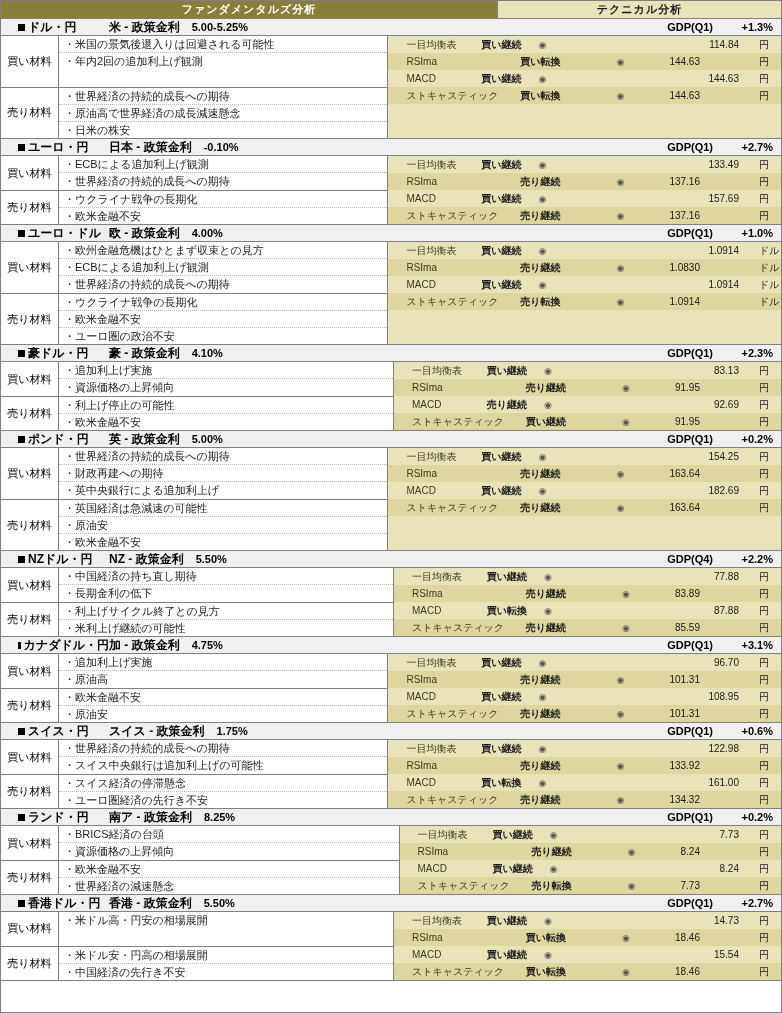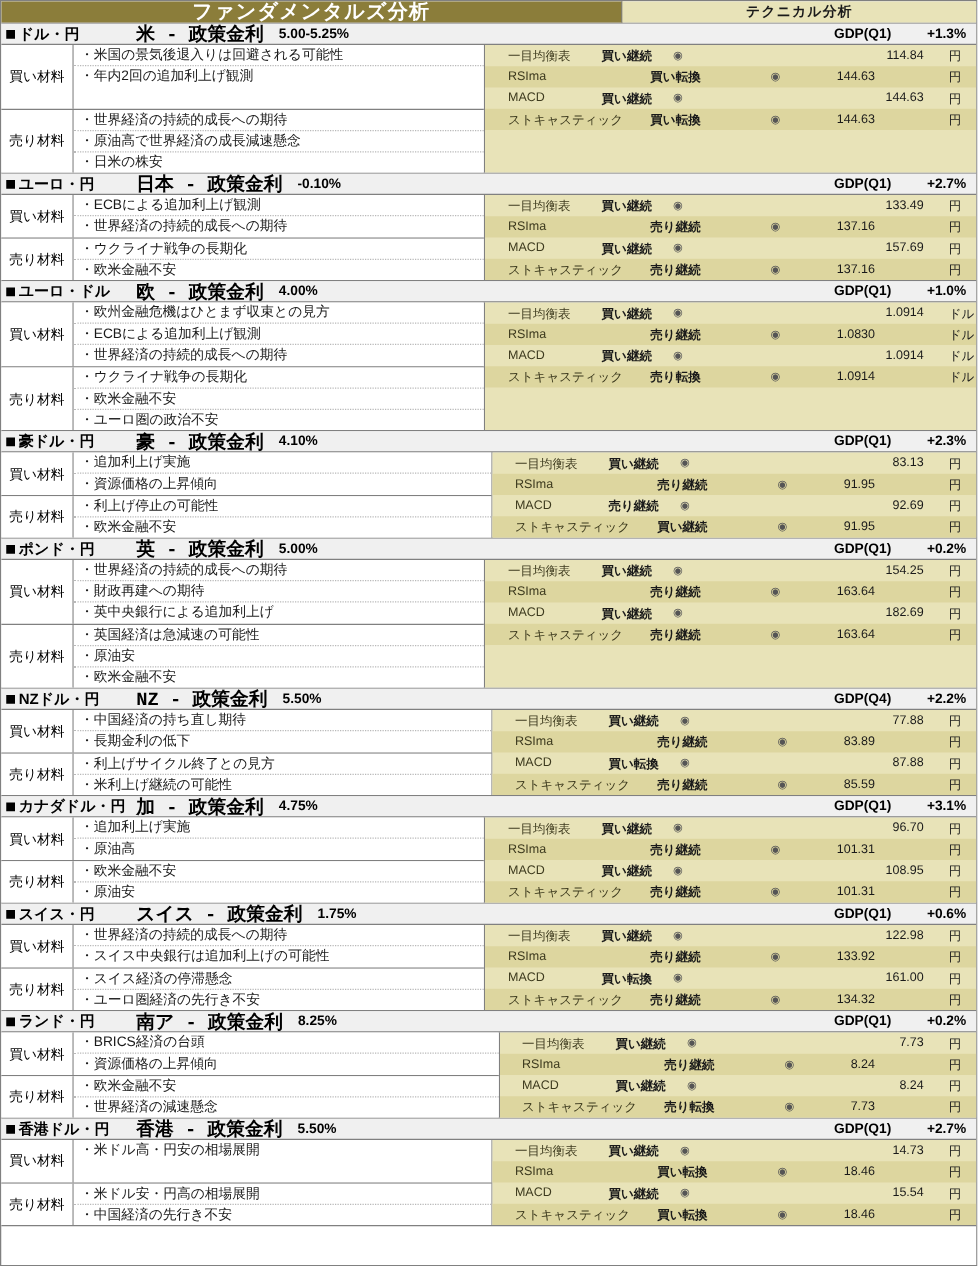--- a/index.html
+++ b/index.html
@@ -15,21 +15,21 @@
     background: #fff;
     border: 1px solid #808080;
     overflow: hidden;
   }
   
   .top-header { display: flex; height: 18px; border-bottom: 1px solid #808080; }
   .hdr-fund {
     width: 497px;
     background: #8b7d3a;
     color: #ffffff;
-    font-size: 16px;
+    font-size: 11px;
     font-weight: bold;
     display: flex; align-items: center; justify-content: center;
     letter-spacing: 1px;
     border-right: 1px solid #808080;
   }
   .hdr-tech {
     flex: 1;
     background: #e8e3b8;
     color: #1a1a1a;
     font-size: 11px;
@@ -44,36 +44,35 @@
     height: 17px;
     background: #f0f0f0;
     border-bottom: 1px solid #808080;
     align-items: center;
   }
   .pair-name {
     width: 108px;
     font-size: 12px;
     font-weight: bold;
     color: #000;
-    padding-left: 4px;
+    padding-left: 17px;
     white-space: nowrap;
     display: flex; align-items: center;
   }
   .pair-name .sq {
     display: inline-block;
     width: 7px; height: 7px;
     background: #000;
     margin-right: 3px;
   }
   .rate-label {
-    font-size: 15px;
+    font-size: 12px;
     font-weight: bold;
     color: #000;
     white-space: nowrap;
-    font-family: Liberation Mono, monospace;
   }
   .rate-value {
     font-size: 11px;
     font-weight: bold;
     color: #000;
     margin-left: 12px;
     white-space: nowrap;
   }
   .gdp-label {
     font-size: 11px;

